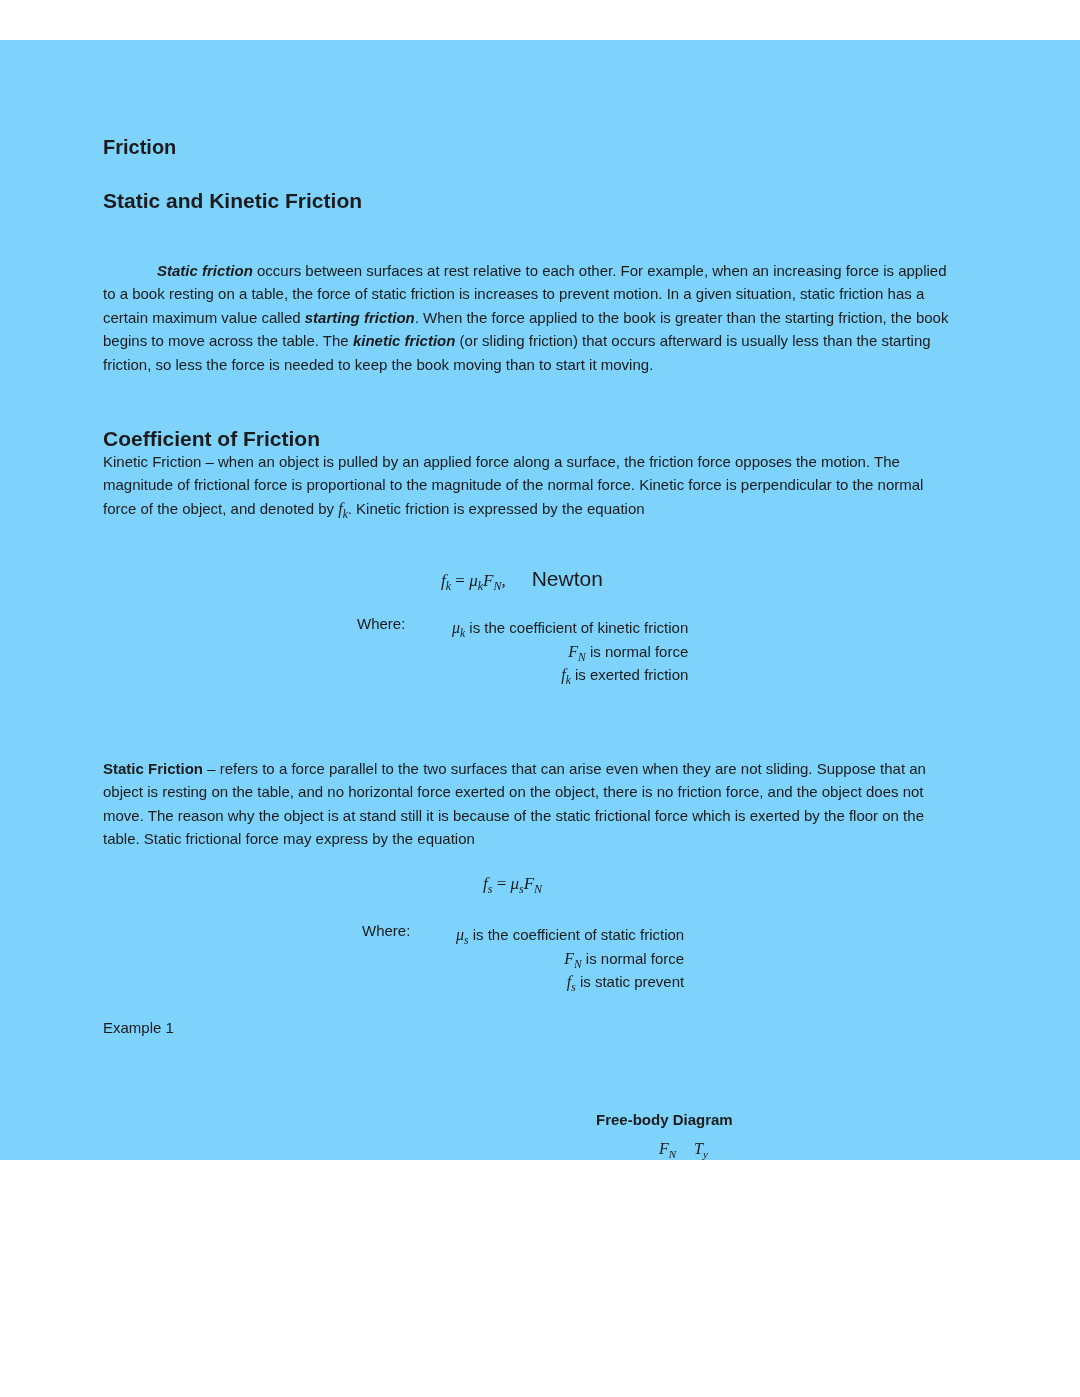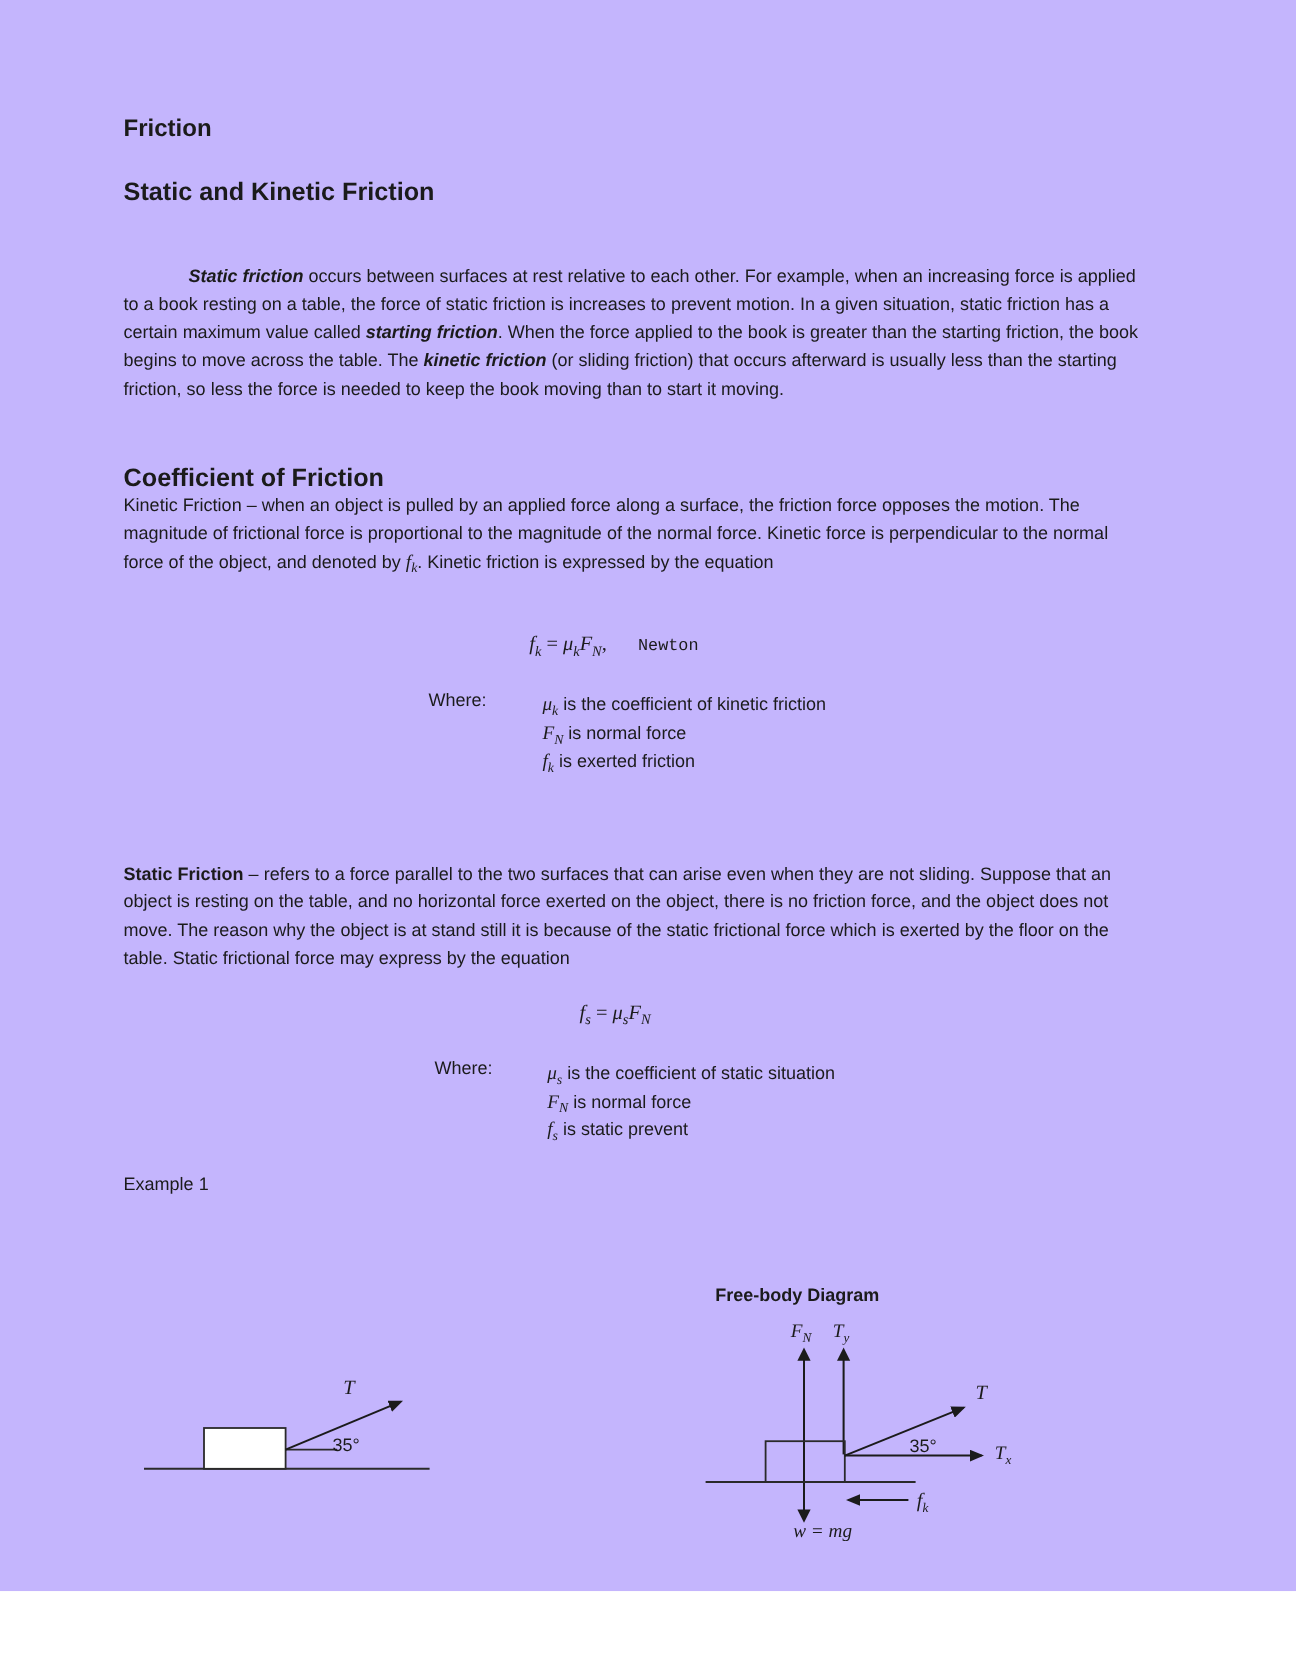--- a/index.html
+++ b/index.html
@@ -1,34 +1,34 @@
 <!DOCTYPE html>
 <html><head>
 <meta charset="utf-8">
 <style>
   html,body{margin:0;padding:0;background:#ffffff;}
   .page{
-    position:relative;width:1080px;height:1326px;background:#c4b5fd;
-    font-family:"Liberation Sans",sans-serif;color:#1b1b1b;overflow:hidden;
+    position:relative;width:1080px;height:1120px;background:#7dd3fc;
+    font-family:"Liberation Sans",sans-serif;color:#1b1b1b;overflow:hidden;margin-top:40px;
   }
   .abs{position:absolute;}
   .title{left:103px;top:94px;font-size:20px;font-weight:bold;margin:0;line-height:26px;}
   .h2{font-size:21px;font-weight:bold;margin:0;line-height:23.4px;}
   .body{font-size:15px;line-height:23.4px;margin:0;width:856px;text-align:left;}
   .indent{text-indent:54px;}
   .bi{font-weight:bold;font-style:italic;}
   .b{font-weight:bold;}
   .imath{font-family:"Liberation Serif",serif;font-style:italic;font-size:16px;}
   sub.msub{font-family:"Liberation Serif",serif;font-style:italic;font-size:11.5px;line-height:0;}
   .eq{font-family:"Liberation Serif",serif;font-size:17px;white-space:nowrap;}
   .eq .mi{font-style:italic;}
   .eq .mo{font-style:normal;}
   .eq sub.msub{font-size:12px;}
-  .eq .unit{font-family:Liberation Mono, monospace;font-size:14px;margin-left:26px;font-style:normal;text-align:center;}
-  .where{font-size:15px;}
+  .eq .unit{font-family:Liberation Sans, sans-serif;font-size:21px;margin-left:26px;font-style:normal;text-align:center;}
+  .where{font-size:15px;text-align:right;}
   .where .wlabel{position:absolute;left:0;top:1px;}
   .where .defs{position:absolute;top:2px;}
   .w1 .defs{left:95px;}
   .w2 .defs{left:94px;}
   .def-line{line-height:23.5px;white-space:nowrap;}
   .fbd-title{font-size:15px;}
   svg text{fill:#1b1b1b;}
 </style>
 </head>
 <body>
@@ -57,21 +57,21 @@
     </div>
   </div>
 
   <p class="abs body" style="left:103px;top:717px;"><span class="b">Static Friction</span><span> – refers to a force parallel to the two surfaces that can arise even when they are not sliding. Suppose that an object is resting on the table, and no horizontal force exerted on the object, there is no friction force, and the object does not move. The reason why the object is at stand still it is because of the static frictional force which is exerted by the floor on the table. Static frictional force may express by the equation</span></p>
 
   <div class="abs eq" style="left:483px;top:834px;"><span class="mi">f</span><sub class="msub">s</sub><span class="mo"> = </span><span class="mi">μ</span><sub class="msub">s</sub><span class="mi">F</span><sub class="msub">N</sub></div>
 
   <div class="abs where w2" style="left:362px;top:881px;width:420px;height:76px;">
     <span class="wlabel">Where:</span>
     <div class="defs">
-      <div class="def-line"><span class="imath">μ</span><sub class="msub">s</sub><span> is the coefficient of static situation</span></div>
+      <div class="def-line"><span class="imath">μ</span><sub class="msub">s</sub><span> is the coefficient of static friction</span></div>
       <div class="def-line"><span class="imath">F</span><sub class="msub">N</sub><span> is normal force</span></div>
       <div class="def-line"><span class="imath">f</span><sub class="msub">s</sub><span> is static prevent</span></div>
     </div>
   </div>
 
   <p class="abs body" style="left:103px;top:976px;">Example 1</p>
 
 
   <div class="abs fbd-title" style="left:596px;top:1071px;font-weight:bold;">Free-body Diagram</div>
 

